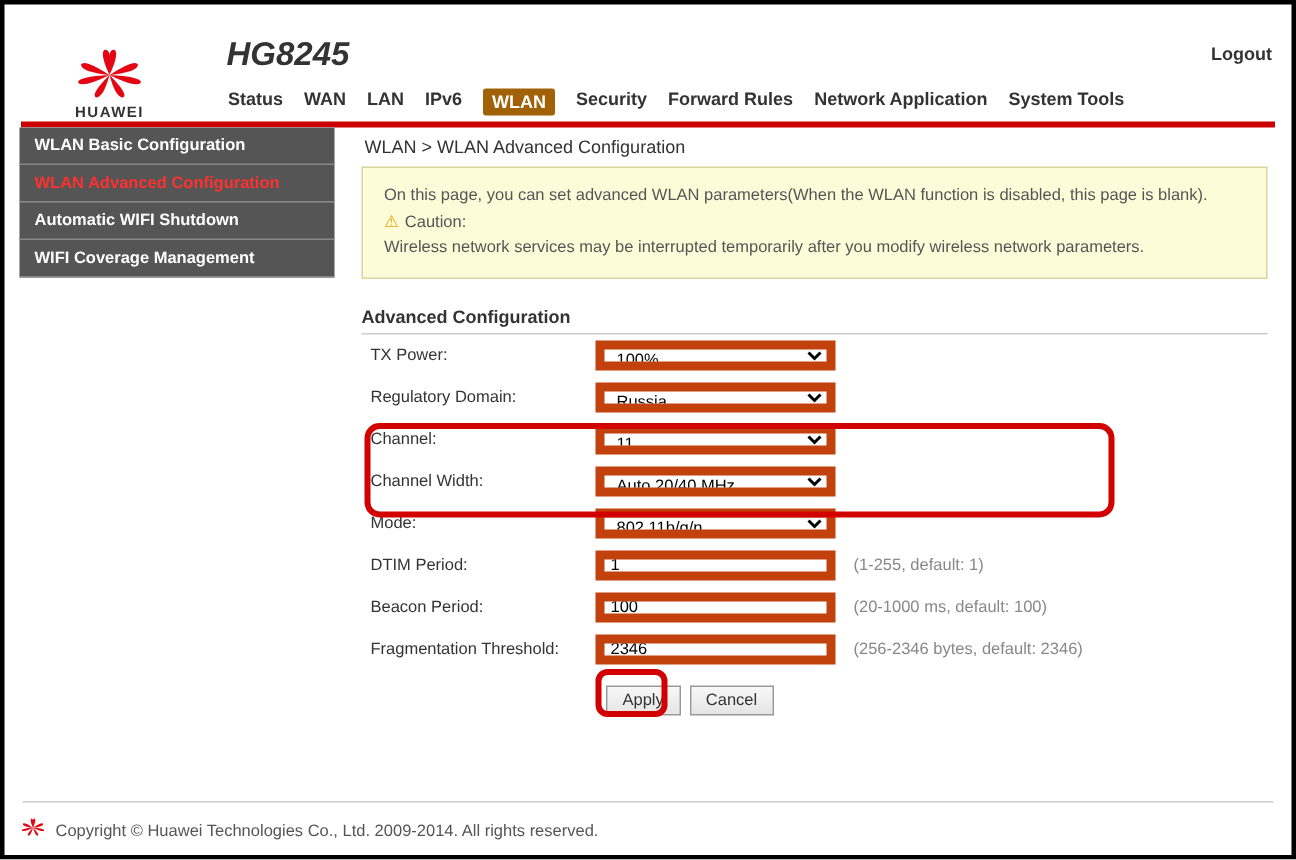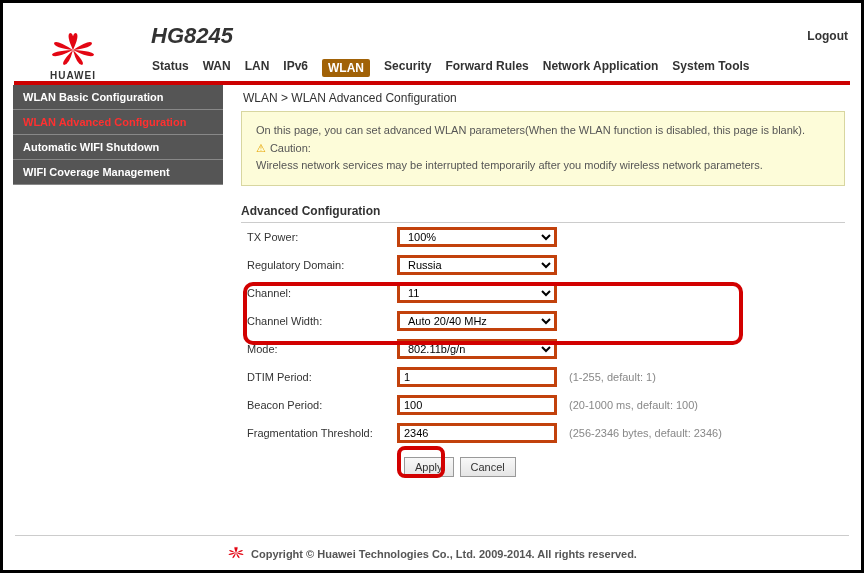--- a/index.html
+++ b/index.html
@@ -25,27 +25,27 @@
   .content { flex: 1; padding: 0 6px 0 18px; overflow: hidden; }
   .breadcrumb { padding: 6px 0 6px 2px; color: #333; font-size: 12px; }
   .info-box { background: #fdfcd9; border: 1px solid #d8d6a0; padding: 10px 14px; margin-bottom: 14px; line-height: 1.6; color: #555; font-size: 11px; }
   .warn-icon { color: #e6a400; margin-right: 4px; }
   .section-title { font-weight: bold; font-size: 12px; padding: 4px 0; border-bottom: 1px solid #ccc; margin-bottom: 0; }
   table.cfg { width: 100%; border-collapse: collapse; }
   table.cfg td { padding: 4px 6px; vertical-align: middle; height: 26px; font-size: 11px; }
   table.cfg td.lbl { width: 150px; }
   table.cfg td.val { width: 165px; }
   table.cfg td.hint { color: #888; font-size: 11px; }
-  select, input[type=text] { width: 160px; height: 20px; font-size: 11px; border: 3px solid #c2410c; background: #fff; padding: 0 4px; }
+  select, input[type=text] { width: 160px; height: 20px; font-size: 11px; border: 6px solid #c2410c; background: #fff; padding: 0 4px; }
   .highlight-box1 { position: absolute; border: 4px solid #d20000; border-radius: 10px; left: 240px; top: 279px; width: 500px; height: 63px; pointer-events: none; }
   .highlight-box2 { position: absolute; border: 4px solid #d20000; border-radius: 8px; left: 394px; top: 443px; width: 48px; height: 32px; pointer-events: none; }
   .btn-row { padding: 10px 0 0 160px; }
   .btn { display: inline-block; border: 1px solid #999; background: linear-gradient(#f8f8f8,#e5e5e5); padding: 3px 10px; font-size: 11px; margin: 0 3px; cursor: pointer; }
   hr.footer-line { border: none; border-top: 1px solid #ccc; margin: 14px 2px 0 2px; }
-  .footer { text-align: center; padding: 10px 0 8px 0; font-size: 11px; color: #555; display: flex; align-items: center; justify-content: center; gap: 6px; font-weight: bold; }
+  .footer { text-align: center; padding: 10px 0 8px 0; font-size: 11px; color: #555; display: flex; align-items: center; gap: 6px; }
   .footer-logo svg { width: 18px; height: 14px; }
 </style>
 </head>
 <body>
 
 <div class="page">
  <div class="inner">
   <div class="header">
     <div class="logo-block">
       <div class="logo-flower">

